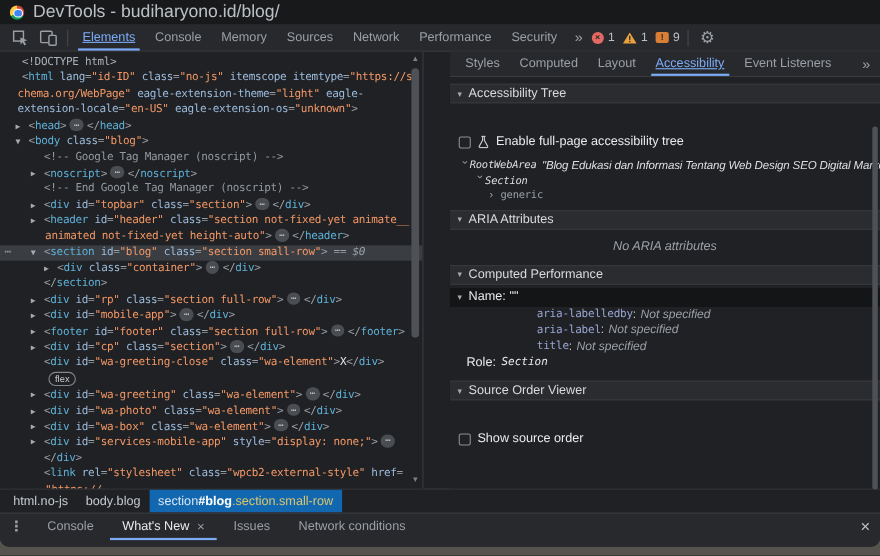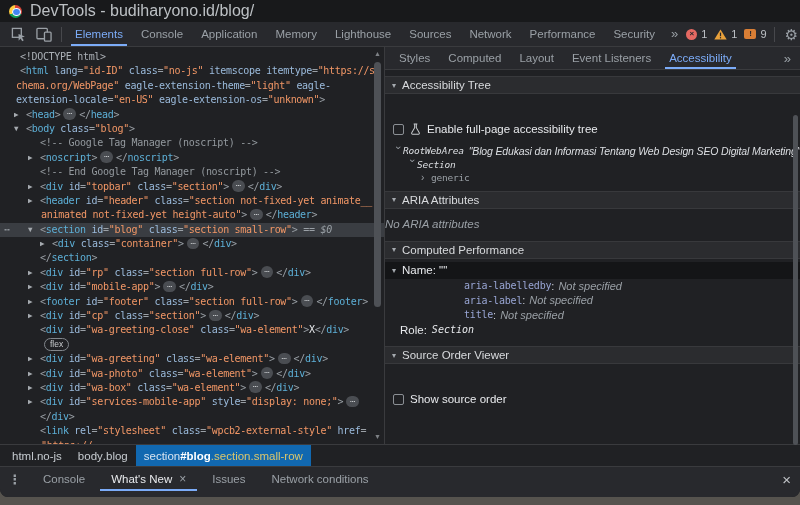--- a/index.html
+++ b/index.html
@@ -20,33 +20,33 @@
   .title-text { font-size:16px; color:#bcc0c4; white-space:nowrap; }
 
   
   .toolbar { height:25px; flex:none; background:#28292d; border-bottom:1px solid #3a3b3e;
     display:flex; align-items:center; padding:0 5px; }
   .icon-btn { width:26px; height:24px; display:flex; align-items:center; justify-content:center; flex:none; }
   .vsep { width:1px; height:15px; background:#47484c; margin:0 4px; flex:none; }
   .tabs { display:flex; height:24px; }
   .tab { padding:0 9px; height:24px; line-height:24px; font-size:11.5px; color:#9aa0a6;
     position:relative; white-space:nowrap; }
-  .tab.active { color:#7cacf8; }
+  .tab.active { color:#7cacf8;text-decoration:underline; }
   .tab.active::after { content:""; position:absolute; left:5px; right:5px; bottom:0; height:2px; background:#7cacf8; }
   .more-chev { color:#9aa0a6; font-size:13px; padding:0 7px; line-height:24px; }
   .badges { display:flex; align-items:center; gap:4px; margin-left:1px; }
   .err-icon { width:11px; height:11px; border-radius:50%; background:#e46962; color:#26272b;
     font-size:8px; font-weight:bold; display:flex; align-items:center; justify-content:center; line-height:1; }
   .issue-icon { width:12px; height:10px; border-radius:2px; background:#d97e35; color:#26272b;
     font-size:8px; font-weight:bold; display:flex; align-items:center; justify-content:center; line-height:1; }
   .badge-count { font-size:11px; color:#bdc1c6; margin-right:3px; }
   .gear { color:#9aa0a6; font-size:15px; line-height:1; }
 
   
-  .content { flex:1; display:flex; min-height:0; }
+  .content { flex:1; display:flex; min-height:0;gap:24px; }
 
   .elements-panel { width:385px; flex:none; position:relative; overflow:hidden;
     border-right:1px solid #3a3b3e; background:#202124; }
   .code { position:absolute; left:0; right:0; top:3px;
     font-family:"DejaVu Sans Mono","Liberation Mono",monospace;
     font-size:10px; letter-spacing:-0.3px; line-height:14.4px; white-space:pre; color:#e8eaed; }
   .code-line { position:relative; height:14.4px; }
   .code-line.selected { background:#3a3d42; }
   .tree-arrow { position:absolute; top:0; font-size:7.5px; color:#a5aaaf; line-height:14.4px; letter-spacing:0; }
   .gutter-dots { position:absolute; left:4px; top:0; color:#9aa0a6; letter-spacing:0; }
@@ -76,21 +76,21 @@
   .sec-arrow { font-size:8px; color:#a5aaaf; }
   .check-row { display:flex; align-items:center; gap:6px; padding:7px 6px 8px 8px; color:#e8eaed;margin-top:22px; }
   .checkbox { width:11px; height:11px; border:1px solid #8b8f94; border-radius:2px; background:transparent; flex:none; }
   .a11y-tree { padding:1px 0 6px 8px; }
   .tree-row { height:13.5px; display:flex; align-items:center; font-size:10.5px; font-style:italic; color:#dcdfe3; white-space:nowrap; }
   .tree-chev { font-style:normal; color:#9aa0a6; width:10px; flex:none; font-size:10px; line-height:10px; }
   .tree-chev.open { transform:rotate(90deg); }
   .tree-role { font-family:"DejaVu Sans Mono","Liberation Mono",monospace; font-size:9.5px; letter-spacing:-0.2px; }
   .tree-role.dim { color:#9aa0a6; font-style:normal; }
   .tree-name { margin-left:5px; font-size:10.5px; letter-spacing:-0.15px; }
-  .aria-empty { text-align:left; font-style:italic; color:#9aa0a6; padding:9px 0 11px; font-size:11.5px; } .gap-md { height:9px; }
+  .aria-empty { text-align:center; font-style:italic; color:#9aa0a6; padding:9px 0 11px; font-size:11.5px; } .gap-md { height:9px; }
   .name-row { background:#141517; height:17px; display:flex; align-items:center; padding-left:7px; gap:6px;
     color:#e8eaed; font-size:11.5px; margin-top:3px; }
   .prop-row { padding-left:31px; height:14.5px; display:flex; align-items:center; font-size:11px; white-space:nowrap; }
   .prop-key { font-family:"DejaVu Sans Mono","Liberation Mono",monospace; font-size:10px; color:#98a5d3; letter-spacing:-0.2px;margin-left:48px; }
   .prop-colon { color:#c7cbd0; margin-right:4px; }
   .prop-val { font-style:italic; color:#9aa0a6; }
   .role-row { padding-left:15px; height:15px; display:flex; align-items:center; color:#e8eaed; font-size:11.5px; }
   .role-val { font-family:"DejaVu Sans Mono","Liberation Mono",monospace; font-style:italic; font-size:10px; margin-left:5px; }
   .sb-right { position:absolute; right:1px; top:28px; bottom:6px; width:7px; }
   .sb-right .sb-thumb { position:absolute; left:1px; width:5px; top:40px; height:330px; background:#4e5156; border-radius:3px; }
@@ -138,23 +138,21 @@
     <span class="icon-btn">
       <svg width="16" height="15" viewBox="0 0 17 15">
         <rect x="1" y="1" width="11" height="11" rx="1" fill="none" stroke="#9aa0a6" stroke-width="1.4"></rect>
         <rect x="9" y="5" width="7" height="9.5" rx="1" fill="#28292d" stroke="#9aa0a6" stroke-width="1.4"></rect>
       </svg>
     </span>
     <span class="vsep"></span>
     <div class="tabs">
         <div class="tab active">Elements</div>
         <div class="tab">Console</div>
-        <div class="tab">Application</div>
         <div class="tab">Memory</div>
-        <div class="tab">Lighthouse</div>
         <div class="tab">Sources</div>
         <div class="tab">Network</div>
         <div class="tab">Performance</div>
         <div class="tab">Security</div>
       </div>
     <span class="more-chev">»</span>
     <div class="badges">
       <span class="err-icon">×</span>
       <span class="badge-count">1</span>
       <svg width="13" height="11" viewBox="0 0 13 11">
@@ -182,22 +180,22 @@
         <span class="sb-thumb"></span>
         <span class="sb-arrow down">▼</span>
       </div>
     </div>
 
     <div class="sidebar">
       <div class="side-tabs">
           <div class="tab">Styles</div>
           <div class="tab">Computed</div>
           <div class="tab">Layout</div>
+          <div class="tab active">Accessibility</div>
           <div class="tab">Event Listeners</div>
-          <div class="tab active">Accessibility</div>
         </div>
       <span style="position:absolute;top:0;right:2px;" class="more-chev">»</span>
       <div class="side-body">
 
         <div class="sec-header">
           <span class="sec-arrow">▾</span>
           <span>Accessibility Tree</span>
         </div>
 
         <div class="check-row">

